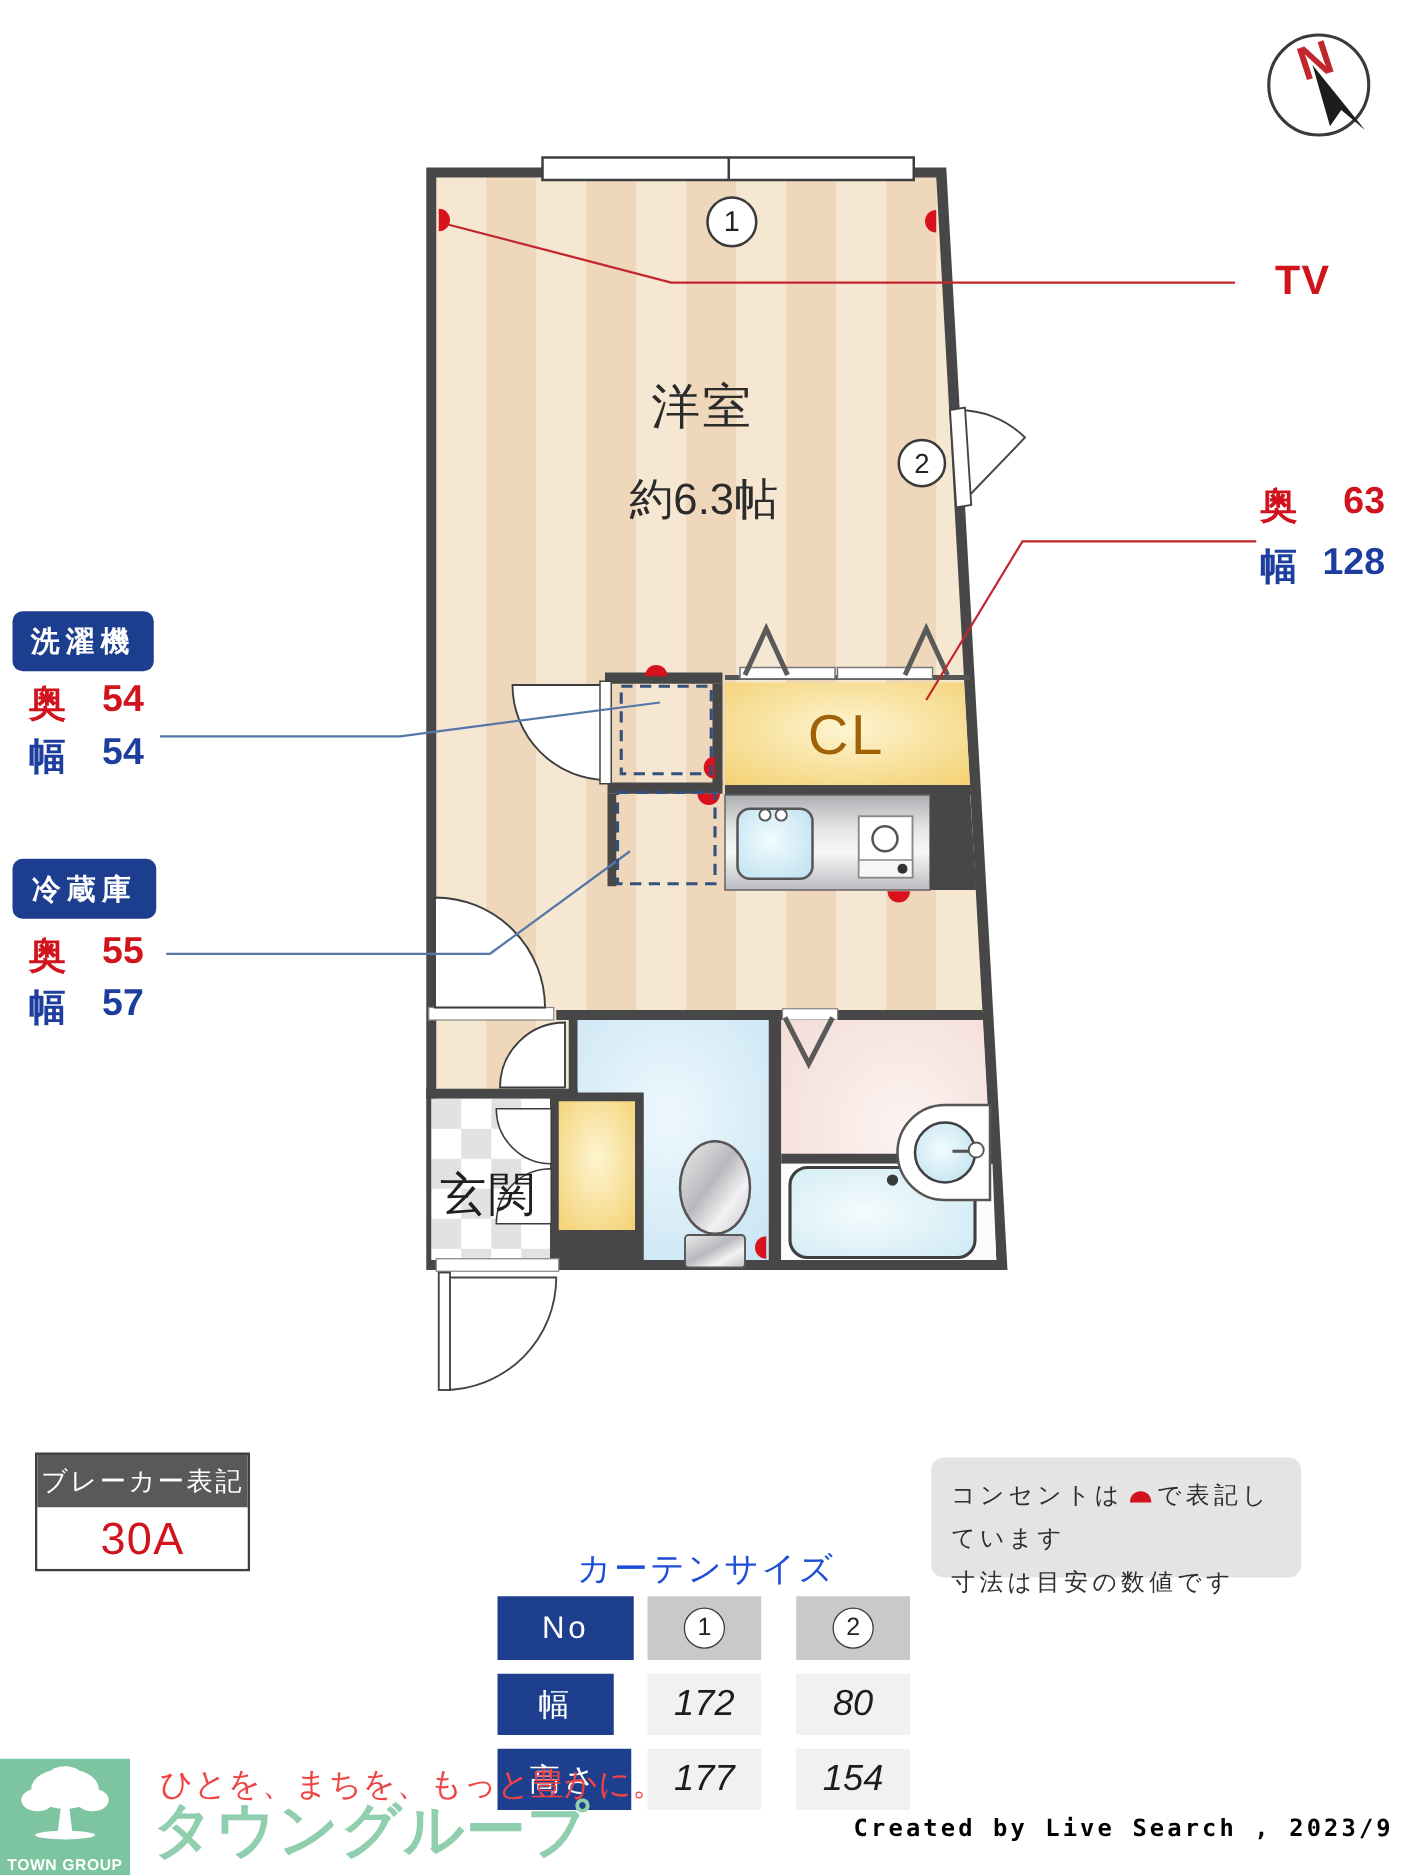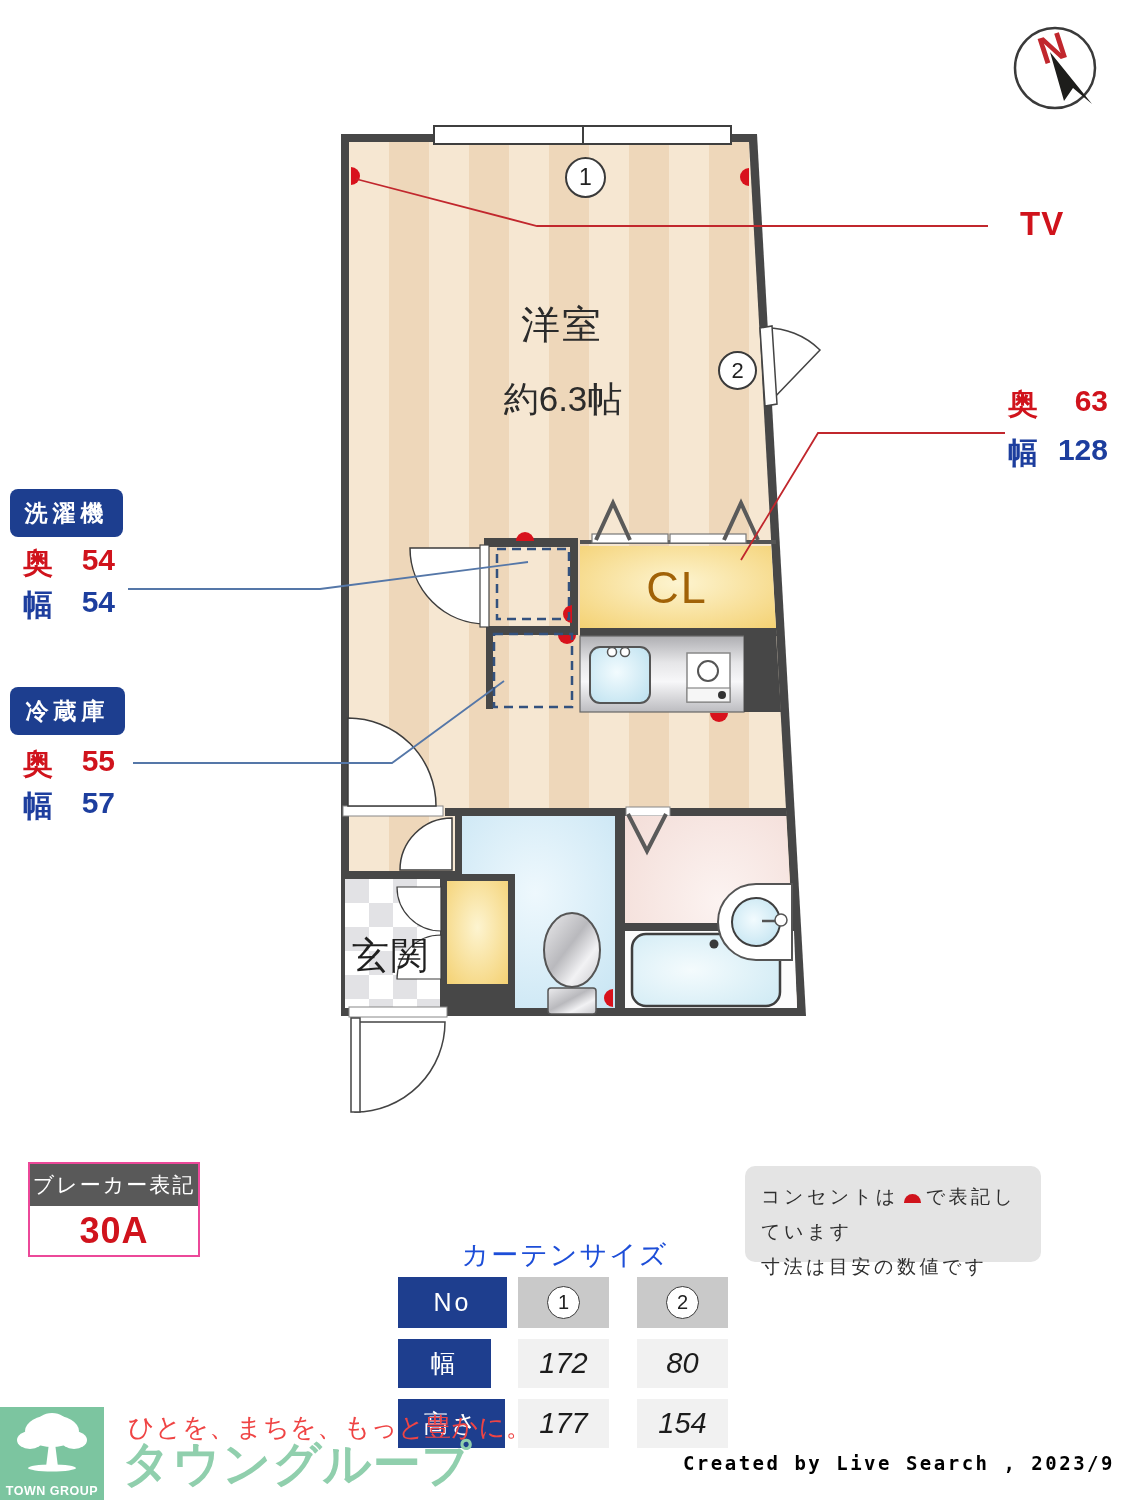--- a/index.html
+++ b/index.html
@@ -8,23 +8,23 @@
   .abs{position:absolute;}
   .center{display:flex;align-items:center;justify-content:center;}
   .room-label{color:#2b2b2b;letter-spacing:2px;}
   .circle-num{border:2px solid #3a3a3a;border-radius:50%;background:#fff;color:#222;
               display:flex;align-items:center;justify-content:center;}
   .badge{background:#1d3e8f;color:#fff;border-radius:8px;font-size:23px;letter-spacing:5px;
          display:flex;align-items:center;justify-content:center;font-weight:600;}
   .dim-row{display:flex;justify-content:space-between;width:92px;font-size:30px;font-weight:700;}
   .red{color:#d0131c;} .blue{color:#1d3e9e;}
   .tv-label{color:#d0131c;font-size:33px;font-weight:600;letter-spacing:1px;}
-  .breaker{width:168px;border:2px solid #ec4899;}
+  .breaker{width:168px;border:2px solid #404040;}
   .breaker-head{background:#595959;color:#fff;height:42px;font-size:21px;letter-spacing:2px;}
-  .breaker-body{background:#fff;color:#d0131c;height:49px;font-size:36px;font-weight:bold;letter-spacing:1px;}
+  .breaker-body{background:#fff;color:#d0131c;height:49px;font-size:36px;font-weight:normal;letter-spacing:1px;}
   .note{background:#e4e4e4;border-radius:10px;width:296px;height:96px;box-sizing:border-box;
         padding:13px 16px;font-size:19px;letter-spacing:3.5px;color:#2e2e2e;line-height:1.85;}
   .dome{display:inline-block;width:17px;height:9px;background:#d0131c;border-radius:9px 9px 0 0;
         margin:0 5px;vertical-align:baseline;}
   .ct-title{font-size:27px;color:#1d4ed8;letter-spacing:2px;}
   .tcell-head{background:#1e3e8e;color:#fff;font-size:25px;letter-spacing:3px;}
   .tcell-gray{background:#c9c9c9;}
   .tcell-light{background:#f1f1f1;color:#1c1c1c;font-size:29px;font-style:italic;}
   .tagline{color:#ef4444;font-size:26px;letter-spacing:0.5px;}
   .brand{color:#90cfad;font-size:48px;font-weight:600;letter-spacing:1px;}

